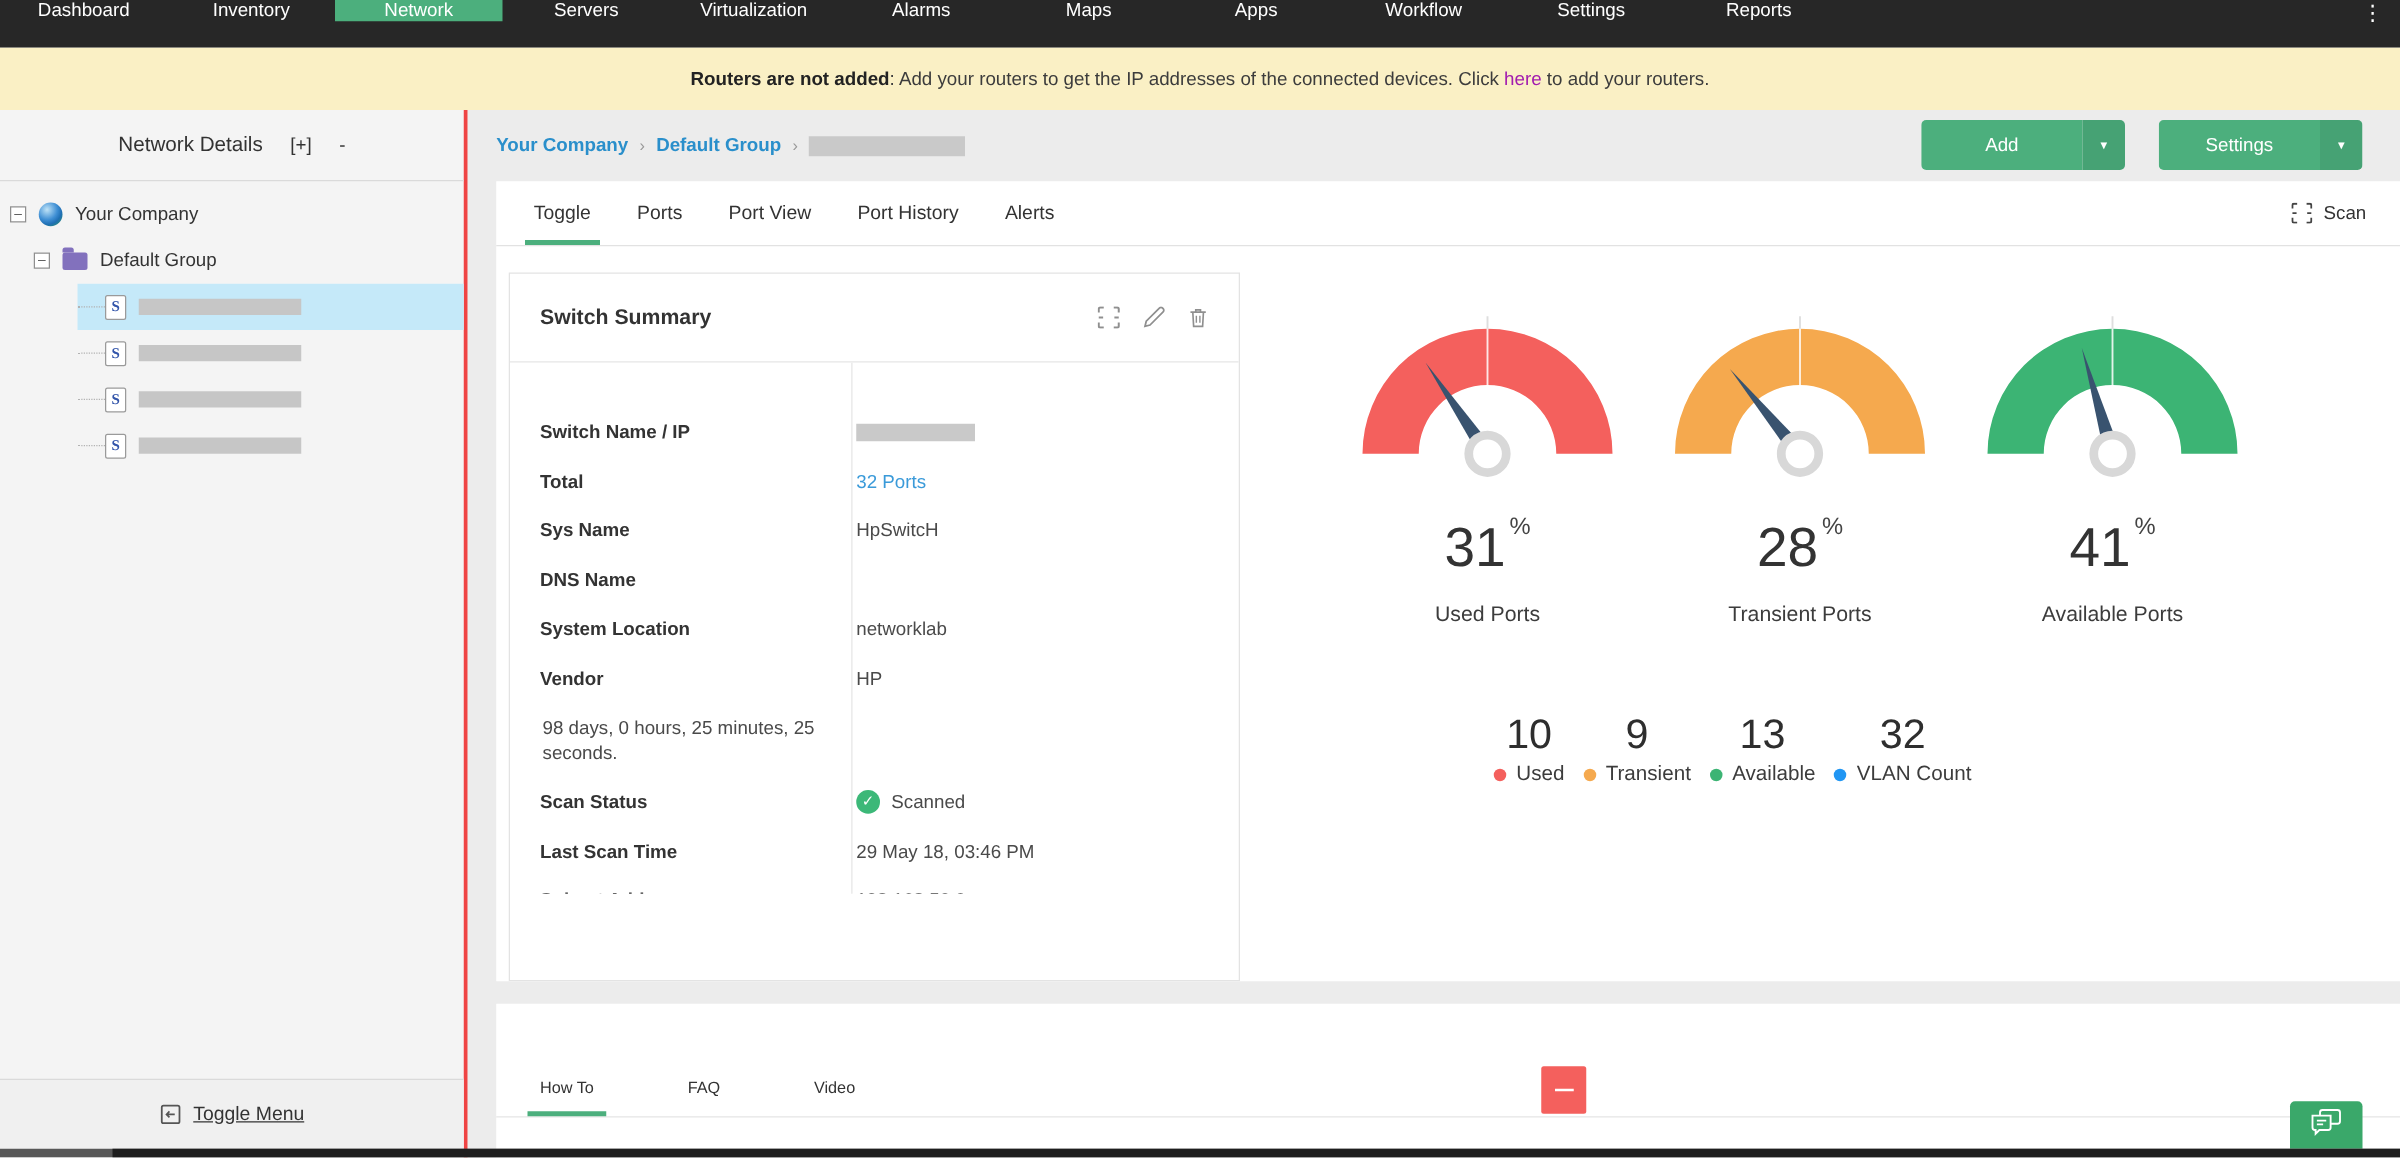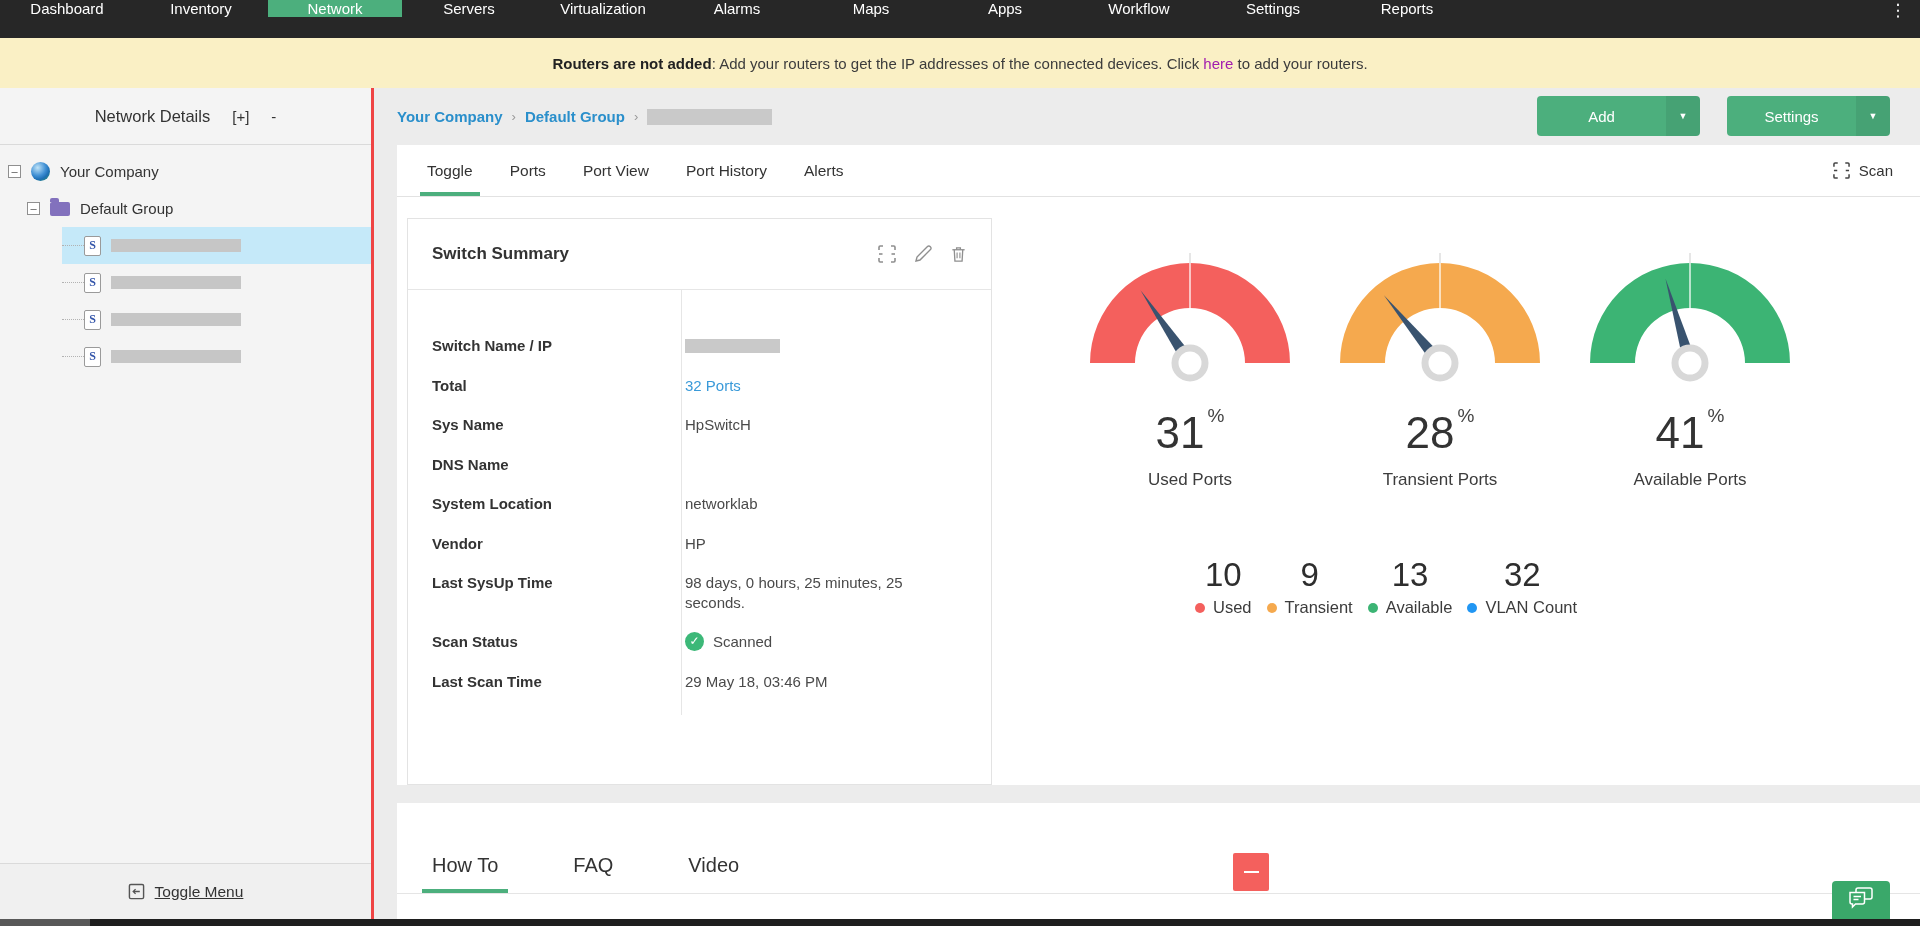--- a/index.html
+++ b/index.html
@@ -77,33 +77,33 @@
   .field-value { padding-left:26px; width:278px; font-size:15px; color:#4a4a4a; line-height:19.5px; }
   .field-value.link { color:#3a9ad9; cursor:pointer; }
   .value-redacted { width:95px; height:14px; background:#c9c9c9; margin-top:3px; }
   .status-wrap { display:flex; align-items:center; gap:9px; }
   .check-circle { width:19px; height:19px; border-radius:50%; background:#3cb878; color:#fff; display:flex; align-items:center; justify-content:center; font-size:12px; flex-shrink:0; }
 
   
   .gauges-area { position:absolute; left:595px; top:0; right:0; bottom:0; }
   .gauges-row { display:flex; padding-left:73px; padding-top:54px; }
   .gauge { width:250px; display:flex; flex-direction:column; align-items:center; }
-  .gauge-value { margin-top:8px; font-size:44px; line-height:50px; color:#333; font-weight:500; }
+  .gauge-value { margin-top:8px; font-size:44px; line-height:62px; color:#333; font-weight:500; }
   .gauge-value .pct { font-size:19px; vertical-align:26px; margin-left:3px; font-weight:400; color:#444; }
   .gauge-label { margin-top:12px; font-size:17px; color:#3c3c3c; }
   .counters-row { display:flex; padding-left:203px; margin-top:66px; gap:15px; }
   .counter { display:flex; flex-direction:column; align-items:center; }
   .counter-value { font-size:33px; line-height:38px; color:#2e2e2e; font-weight:500; }
   .counter-label { margin-top:4px; display:flex; align-items:center; gap:8px; font-size:16.5px; color:#3c3c3c; }
   .dot { width:10px; height:10px; border-radius:50%; flex-shrink:0; }
 
   
   .panel-help { position:absolute; top:715px; left:23px; right:0; bottom:0; background:#fff; }
   .help-tabs { position:relative; height:91px; border-bottom:1px solid #e5e5e5; display:flex; align-items:flex-end; padding-left:35px; }
-  .help-tab { font-size:20px; color:#333; padding-bottom:16px; position:relative; margin-right:75px; cursor:pointer; }
+  .help-tab { font-size:13px; color:#333; padding-bottom:16px; position:relative; margin-right:75px; cursor:pointer; }
   .help-tab.active::after { content:""; position:absolute; bottom:0; left:-10px; right:-10px; height:4px; background:#4caf7d; }
   .collapse-btn { position:absolute; left:836px; top:50px; width:36px; height:38px; background:#f4605d; border-radius:2px; display:flex; align-items:center; justify-content:center; cursor:pointer; }
   .collapse-btn .minus { width:15px; height:2px; background:#fff; }
 
   
   .chat-button { position:absolute; right:30px; bottom:7px; width:58px; height:38px; background:#3aa86a; border-radius:4px 4px 0 0; display:flex; align-items:center; justify-content:center; z-index:8; cursor:pointer; }
   .bottom-scrollbar { position:absolute; left:0; right:0; bottom:0; height:7px; background:#585858; z-index:9; }
   .bottom-scrollbar .thumb { position:absolute; left:90px; right:0; top:0; bottom:0; background:#1e1e1e; }
 </style>
 </head>
@@ -281,21 +281,20 @@
               </div>
               <div class="field-row">
                 <div class="field-label">System Location</div>
                 <div class="field-value">networklab</div>
               </div>
               <div class="field-row">
                 <div class="field-label">Vendor</div>
                 <div class="field-value">HP</div>
               </div>
               <div class="field-row">
-                <div class="field-label">Last SysUp Time</div>
                 <div class="field-value">98 days, 0 hours, 25 minutes, 25 seconds.</div>
               </div>
               <div class="field-row">
                 <div class="field-label">Scan Status</div>
                 <div class="field-value">
                   <span class="status-wrap">
                     <span class="check-circle">✓</span>
                     <span>Scanned</span>
                   </span>
                 </div>

